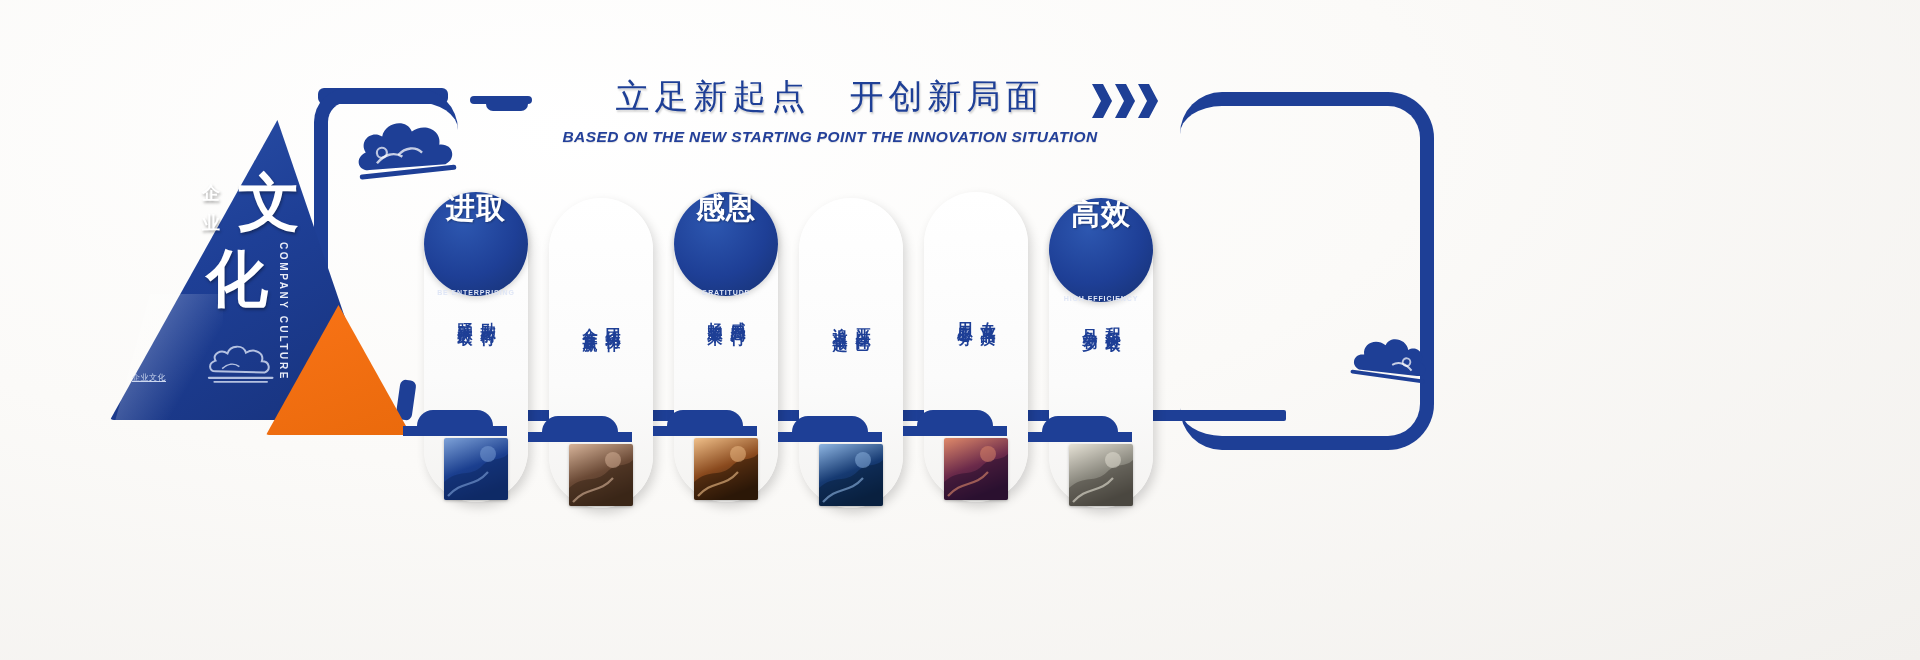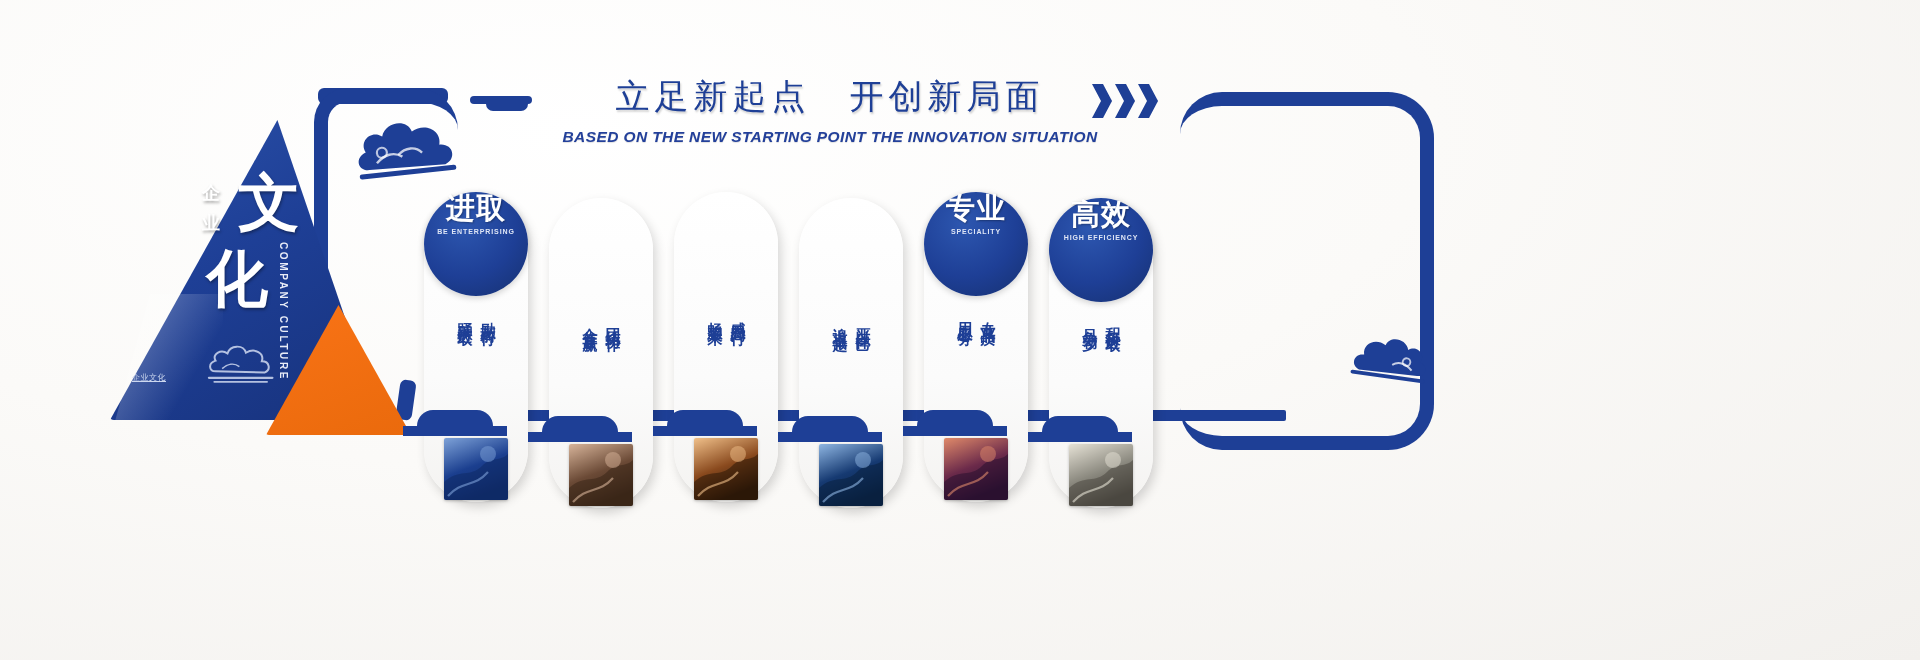--- a/index.html
+++ b/index.html
@@ -102,21 +102,21 @@
   #pill-row{position:absolute;left:424px;top:192px;display:flex;gap:21px;}
   .pill{
     position:relative;width:104px;height:310px;
     background:linear-gradient(180deg,#ffffff 0%,#fbfbfb 60%,#f4f3f1 100%);
     border-radius:52px;
     box-shadow:3px 5px 11px rgba(0,0,0,.16);
   }
   .pill .circle{
     position:absolute;left:0;top:0;width:104px;height:104px;border-radius:50%;
     background:radial-gradient(circle at 38% 30%,#2d57b0 0%,#1e3f96 55%,#16306f 100%);
-    display:flex;flex-direction:column;align-items:center;justify-content:flex-start;
+    display:flex;flex-direction:column;align-items:center;justify-content:space-between;
     box-shadow:0 2px 6px rgba(0,0,0,.18);
   }
   .pill .circle .cn{
     color:#fff;font-size:29px;font-weight:bold;letter-spacing:1px;line-height:32px;
     font-family:"DejaVu Sans","Liberation Sans",sans-serif;
     text-shadow:1px 1px 2px rgba(0,0,0,.3);
   }
   .pill .circle .en{
     color:#dfe6f6;font-size:7px;font-weight:bold;letter-spacing:.9px;
     margin-top:4px;white-space:nowrap;
@@ -266,20 +266,24 @@
             </defs>
             <rect width="64" height="62" fill="url(#g_handshake-photo)"></rect>
             <path d="M0,44 C16,30 26,40 38,28 C48,18 56,24 64,16 L64,62 L0,62 Z" fill="#3a2618" opacity="0.55"></path>
             <circle cx="44" cy="16" r="8" fill="#d7b49a" opacity="0.5"></circle>
             <path d="M4,58 C18,42 30,50 44,34" stroke="#d7b49a" stroke-width="2.2" fill="none" opacity="0.6"></path>
           </svg>
         </div>
   </div>
 
   <div class="pill" style="margin-top: 0px;">
+    <div class="circle">
+      <div class="cn">感恩</div>
+      <div class="en">GRATITUDE</div>
+    </div>
     <div class="slogan">
       <div class="col">感恩同行</div>
       <div class="col">畅想未来</div>
     </div>
     <div class="mountain">
       <i></i>
           <b></b>
     </div>
     <div class="photo">
           <svg viewBox="0 0 64 62" preserveAspectRatio="none">
@@ -318,24 +322,20 @@
             </defs>
             <rect width="64" height="62" fill="url(#g_eagle-photo)"></rect>
             <path d="M0,44 C16,30 26,40 38,28 C48,18 56,24 64,16 L64,62 L0,62 Z" fill="#09203f" opacity="0.55"></path>
             <circle cx="44" cy="16" r="8" fill="#8fb6e2" opacity="0.5"></circle>
             <path d="M4,58 C18,42 30,50 44,34" stroke="#8fb6e2" stroke-width="2.2" fill="none" opacity="0.6"></path>
           </svg>
         </div>
   </div>
 
   <div class="pill" style="margin-top: 0px;">
-    <div class="circle">
-      <div class="cn">专业</div>
-      <div class="en">SPECIALITY</div>
-    </div>
     <div class="slogan">
       <div class="col">专业品质</div>
       <div class="col">用心服务</div>
     </div>
     <div class="mountain">
       <i></i>
           <b></b>
     </div>
     <div class="photo">
           <svg viewBox="0 0 64 62" preserveAspectRatio="none">

